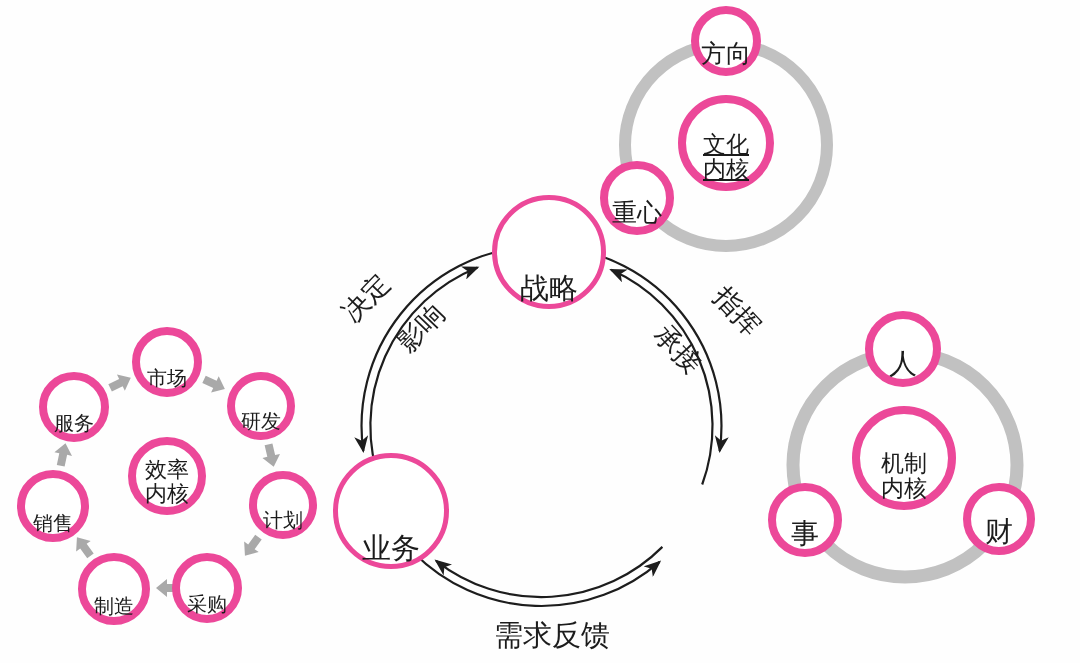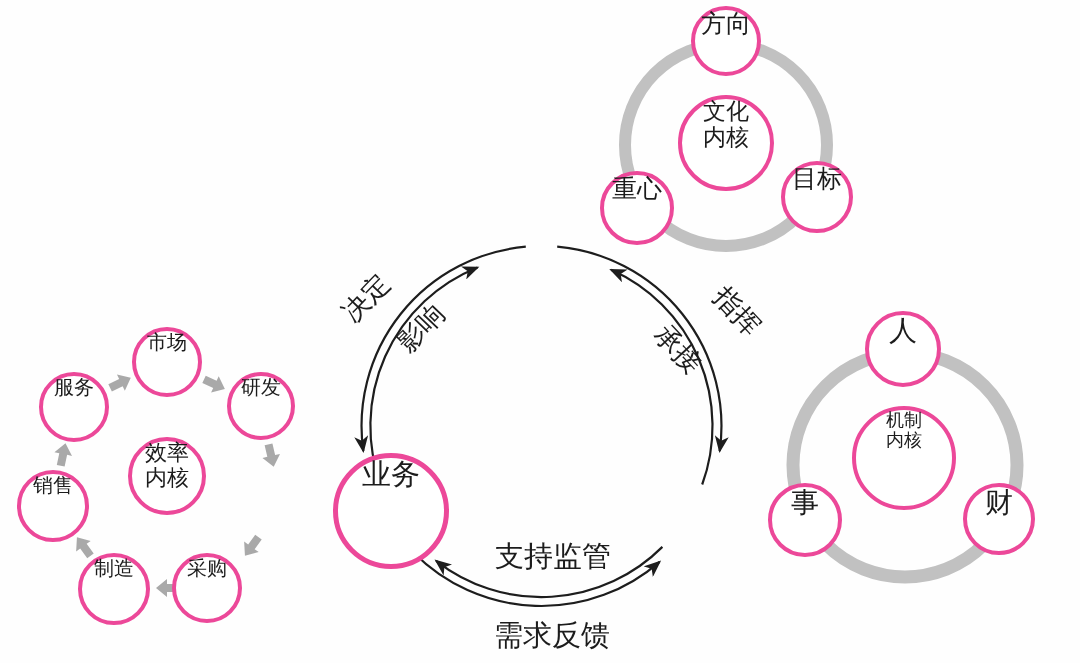--- a/index.html
+++ b/index.html
@@ -3,22 +3,22 @@
 <meta charset="utf-8">
 <style>
   html,body{margin:0;padding:0;background:#fff;}
   .diagram{
     position:relative;width:1080px;height:663px;background:#fefefe;
     font-family:"Liberation Serif","DejaVu Serif",serif;color:#1c1c1c;overflow:hidden;
   }
   .layer{position:absolute;left:0;top:0;width:1080px;height:663px;}
   .node{
     position:absolute;box-sizing:border-box;border-radius:50%;background:#fff;
-    display:flex;align-items:flex-start;justify-content:center;text-align:center;
-    border:4px solid #ec4899;line-height:1.12;
+    display:flex;align-items:flex-end;justify-content:center;text-align:center;
+    border:8px solid #ec4899;line-height:1.12;
   }
   .node.main{border-width:5px;font-size:29px;}
   .node.chain{font-size:20px;}
   .node.sat{font-size:25px;}
   .node.big-sat{font-size:28px;}
   .node.core{font-size:22px;white-space:pre-line;}
   .lbl{
     position:absolute;white-space:nowrap;transform:translate(-50%,-50%);
     font-size:29px;color:#1c1c1c;
   }
@@ -54,36 +54,41 @@
       <polygon points="-11,-4 1,-4 1,-9 12,0 1,9 1,4 -11,4" transform="translate(120,383) rotate(-26)"></polygon>
       <polygon points="-11,-4 1,-4 1,-9 12,0 1,9 1,4 -11,4" transform="translate(214,384) rotate(25)"></polygon>
       <polygon points="-11,-4 1,-4 1,-9 12,0 1,9 1,4 -11,4" transform="translate(271,455) rotate(77)"></polygon>
       <polygon points="-11,-4 1,-4 1,-9 12,0 1,9 1,4 -11,4" transform="translate(252,546) rotate(126)"></polygon>
       <polygon points="-11,-4 1,-4 1,-9 12,0 1,9 1,4 -11,4" transform="translate(168,588) rotate(180)"></polygon>
       <polygon points="-11,-4 1,-4 1,-9 12,0 1,9 1,4 -11,4" transform="translate(84,547) rotate(-126)"></polygon>
       <polygon points="-11,-4 1,-4 1,-9 12,0 1,9 1,4 -11,4" transform="translate(63,455) rotate(-78)"></polygon>
     </g>
   </svg>
 
+  <div class="node main" style="left:492px;top:195px;width:114px;height:114px;">
+    <span>战略</span>
+  </div>
   <div class="node main" style="left:333px;top:453px;width:116px;height:116px;">
     <span>业务</span>
   </div>
 
   <div class="lbl rot-l" style="left:366px;top:298px;">决定</div>
   <div class="lbl rot-l" style="left:421px;top:328px;">影响</div>
   <div class="lbl rot-r" style="left:737px;top:311px;">指挥</div>
   <div class="lbl rot-r" style="left:678px;top:349px;">承接</div>
-  <div class="lbl" style="left:553px;top:557px;">支持监管</div>
   <div class="lbl" style="left:552px;top:636px;">需求反馈</div>
 
   <div class="node chain" style="left:132px;top:327px;width:70px;height:70px;">
     <span>市场</span>
   </div>
   <div class="node chain" style="left:227px;top:372px;width:68px;height:68px;">
     <span>研发</span>
+  </div>
+  <div class="node chain" style="left:249px;top:471px;width:68px;height:68px;">
+    <span>计划</span>
   </div>
   <div class="node chain" style="left:172px;top:553px;width:70px;height:70px;">
     <span>采购</span>
   </div>
   <div class="node chain" style="left:78px;top:553px;width:72px;height:72px;">
     <span>制造</span>
   </div>
   <div class="node chain" style="left:39px;top:372px;width:70px;height:70px;">
     <span>服务</span>
   </div>
@@ -92,34 +97,31 @@
   </div>
   <div class="node core" style="left:128px;top:437px;width:78px;height:78px;font-family:Liberation Serif, serif;">
     <span style="white-space:pre-line;">效率
 内核</span>
   </div>
 
   <div class="node sat" style="left:691px;top:6px;width:70px;height:70px;">
     <span>方向</span>
   </div>
   <div class="node core" style="left:678px;top:95px;width:96px;height:96px;font-size:23px;">
-    <span style="white-space:pre-line;">文化
+    <span style="white-space:pre-line;text-decoration:underline;">文化
 内核</span>
   </div>
-  <div class="node sat" style="left:600px;top:171px;width:74px;height:74px;">
+  <div class="node sat" style="left:600px;top:161px;width:74px;height:74px;">
     <span>重心</span>
-  </div>
-  <div class="node sat" style="left:781px;top:161px;width:72px;height:72px;">
-    <span>目标</span>
   </div>
 
   <div class="node big-sat" style="left:865px;top:311px;width:76px;height:76px;">
     <span>人</span>
   </div>
-  <div class="node core" style="left:852px;top:406px;width:104px;height:104px;font-size:18px;">
+  <div class="node core" style="left:852px;top:406px;width:104px;height:104px;font-size:23px;">
     <span style="white-space:pre-line;">机制
 内核</span>
   </div>
   <div class="node big-sat" style="left:768px;top:483px;width:74px;height:74px;">
     <span>事</span>
   </div>
   <div class="node big-sat" style="left:963px;top:483px;width:72px;height:72px;">
     <span>财</span>
   </div>
 

